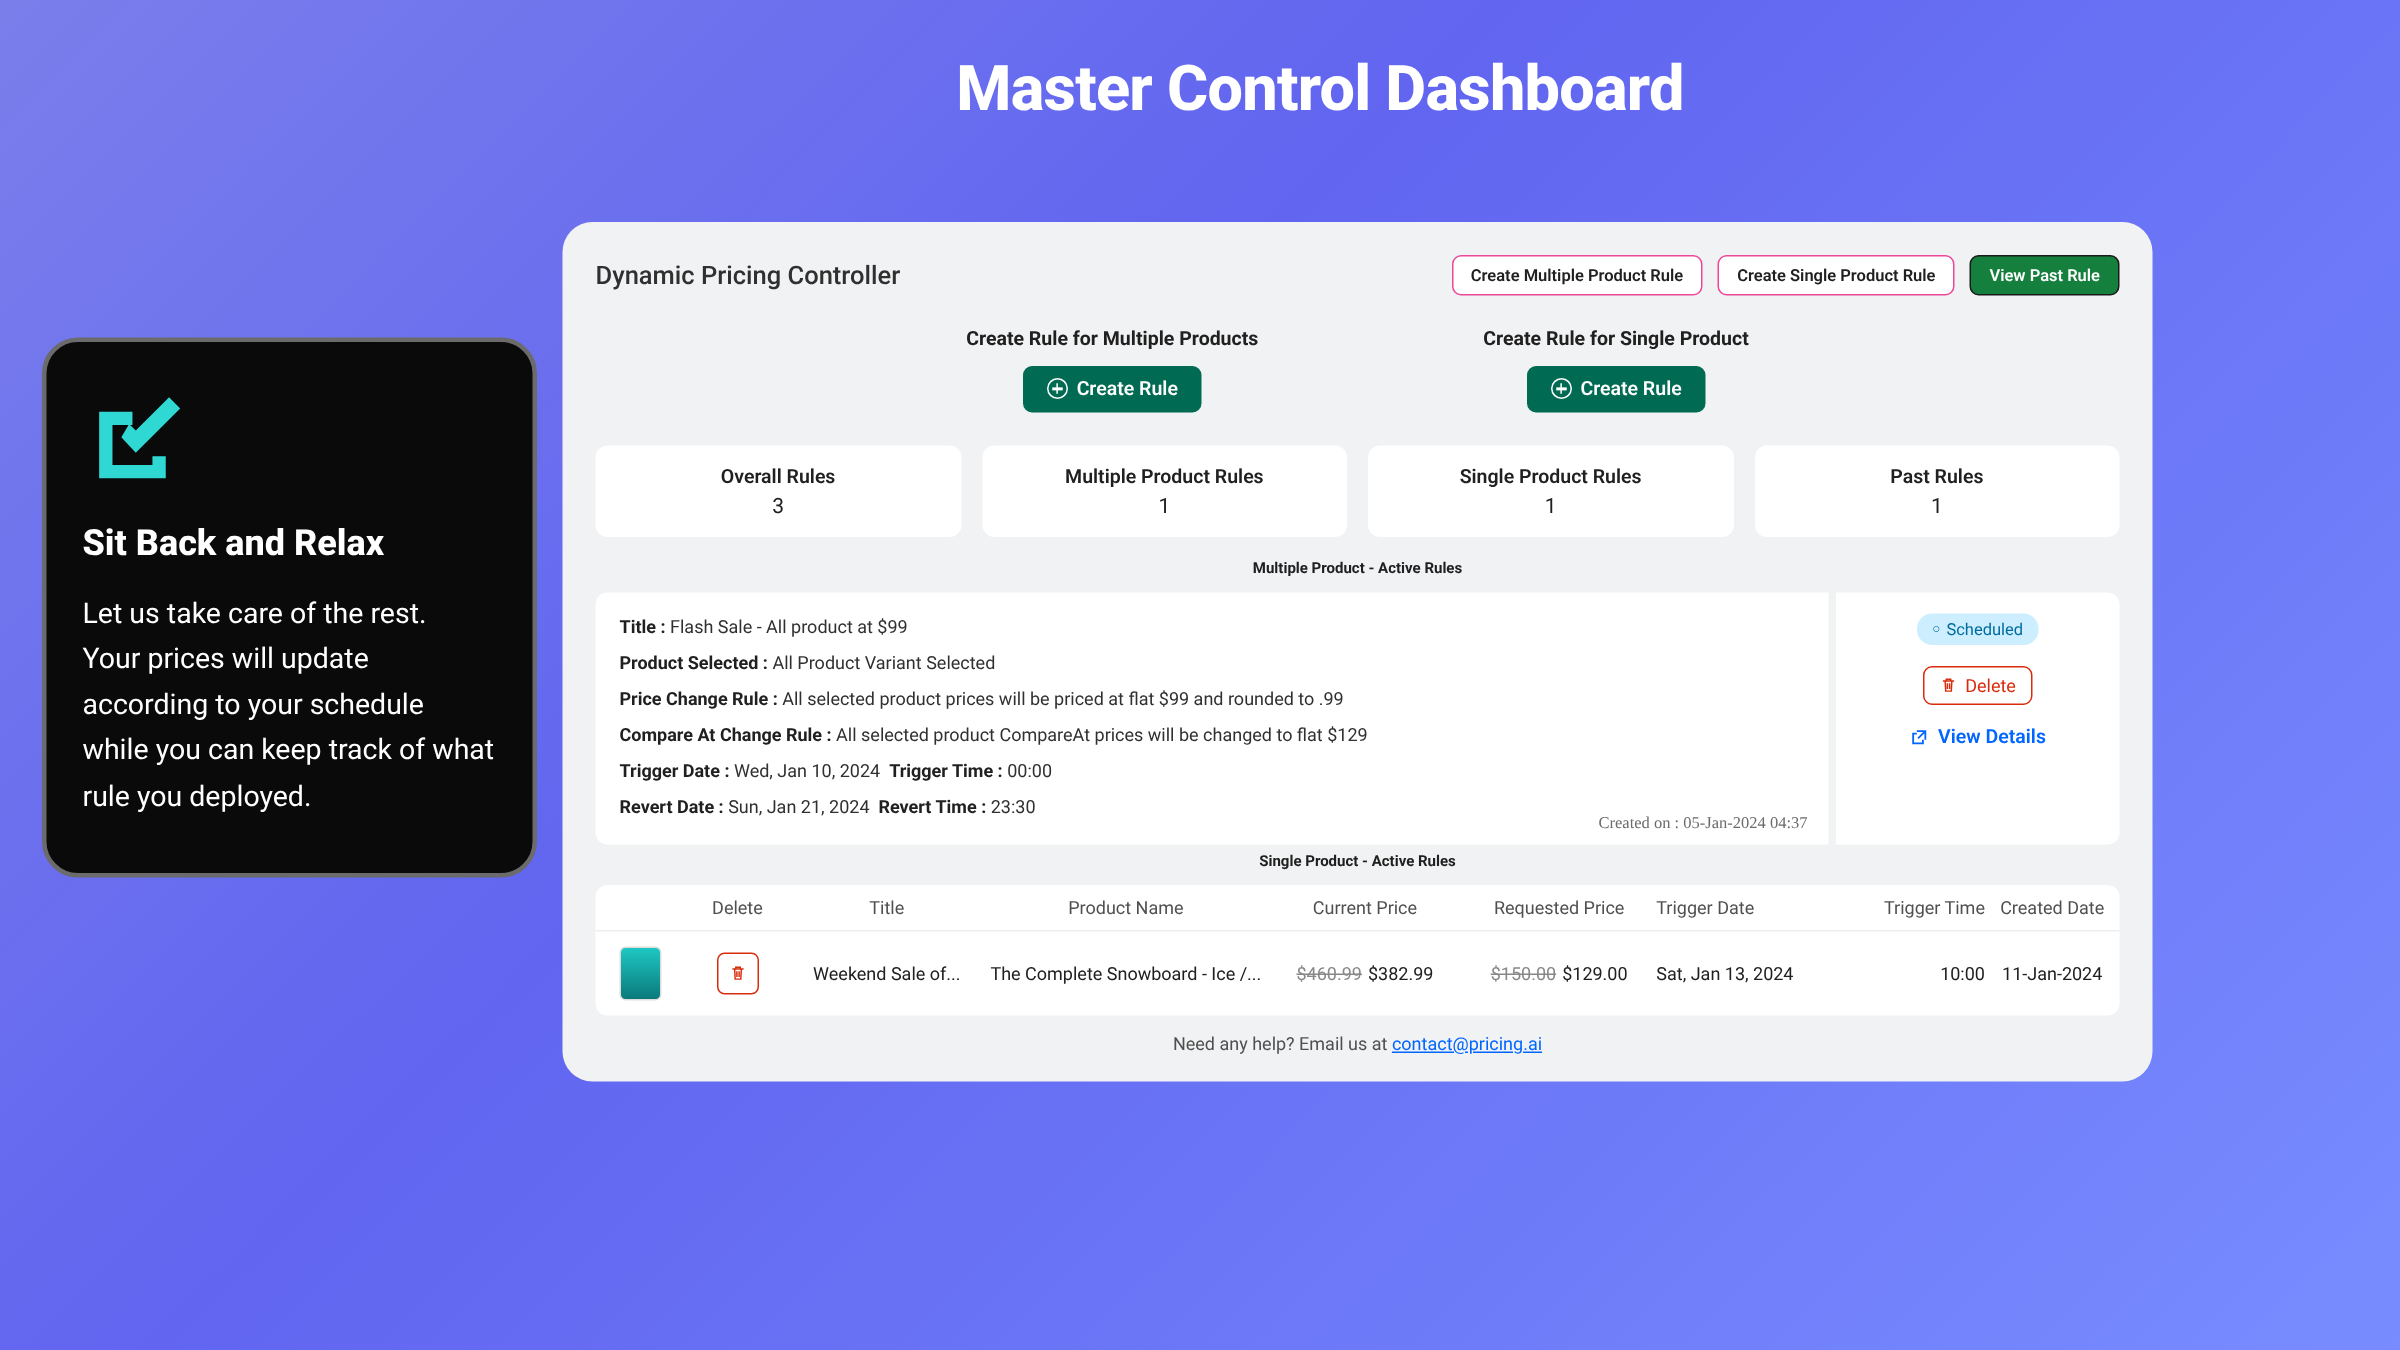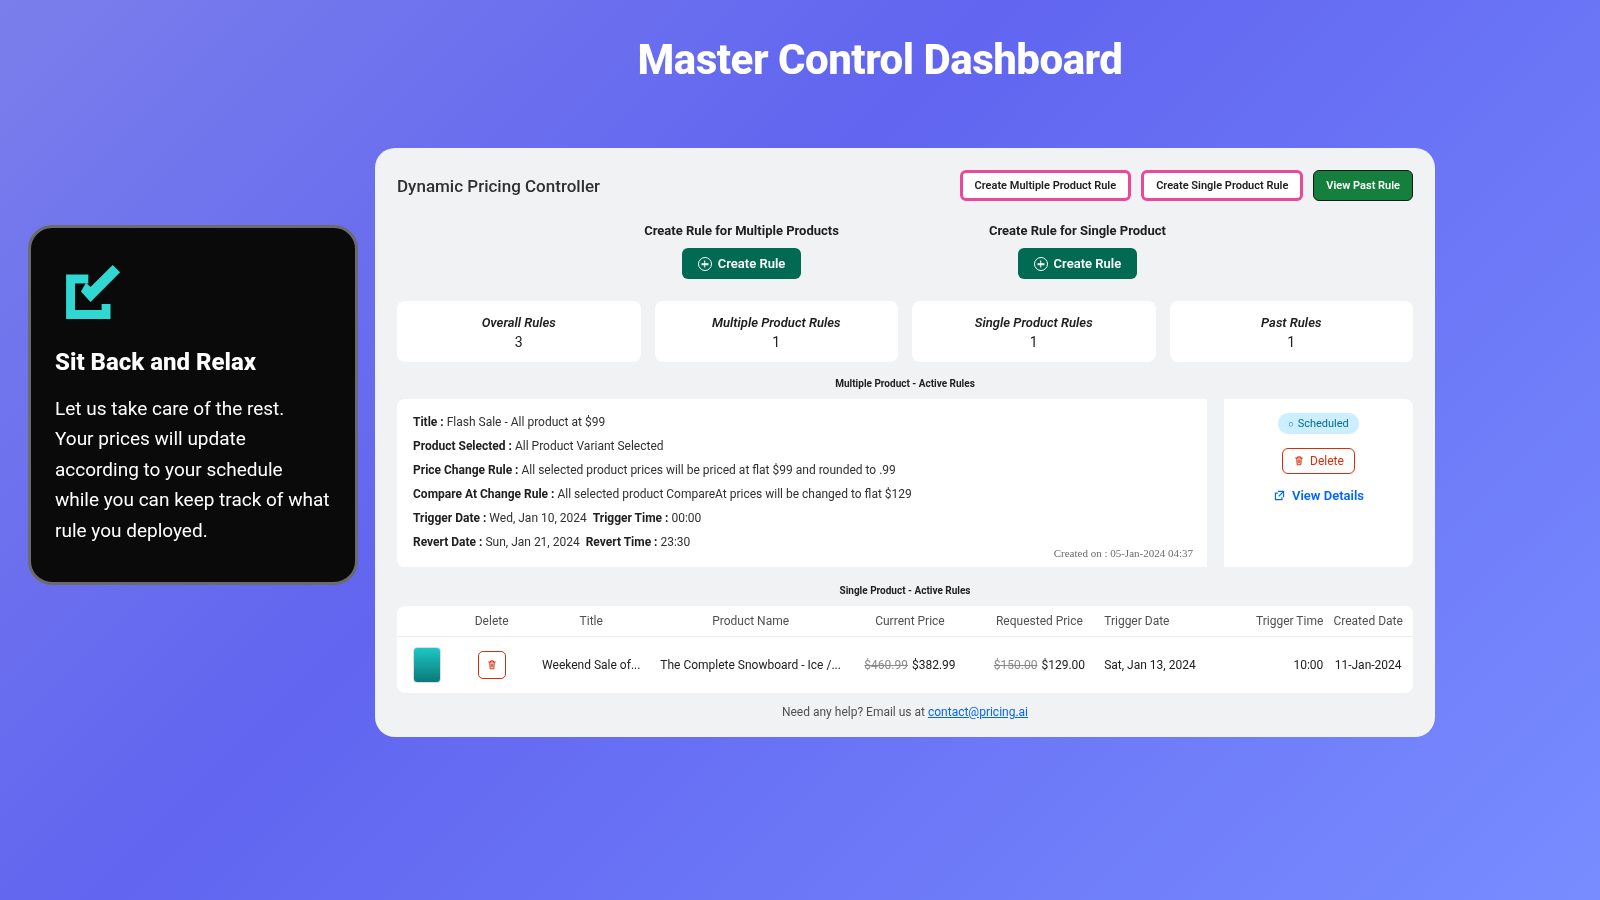--- a/index.html
+++ b/index.html
@@ -7,36 +7,36 @@
 .hero-title { position: absolute; top: 35px; left: 55%; transform: translateX(-50%); font-size: 42px; font-weight: 800; color: #fff; letter-spacing: -0.5px; }
 .promo-card { position: absolute; left: 28px; top: 225px; width: 330px; background: #0a0a0a; border: 3px solid #6b6b6b; border-radius: 24px; padding: 28px 24px 36px 24px; }
 .check-icon { width: 74px; height: 74px; margin-bottom: 18px; }
 .check-icon svg { width: 100%; height: 100%; }
 .promo-title { color: #fff; font-size: 24px; font-weight: 800; margin-bottom: 18px; }
 .promo-body { color: #fff; font-size: 19px; line-height: 1.6; font-weight: 400; }
 .app-window { position: absolute; left: 375px; top: 148px; width: 1060px; background: #f1f2f3; border-radius: 20px; padding: 22px 22px 18px 22px; }
 .app-header { display: flex; justify-content: space-between; align-items: center; margin-bottom: 22px; }
 .app-title { font-size: 17px; color: #303030; font-weight: 500; }
 .header-buttons { display: flex; gap: 10px; }
-.btn-outline { background: #fff; border: 3px solid #ec4899; border-radius: 6px; padding: 6px 12px; font-size: 11px; font-weight: 600; color: #202020; cursor: pointer; }
+.btn-outline { background: #fff; border: 1px solid #ec4899; border-radius: 6px; padding: 6px 12px; font-size: 11px; font-weight: 600; color: #202020; cursor: pointer; }
 .btn-dark { background: #15803d; color: #fff; border: 1px solid #1a1a1a; border-radius: 6px; padding: 6px 12px; font-size: 11px; font-weight: 600; cursor: pointer; }
 .create-row { display: flex; justify-content: center; gap: 150px; margin-bottom: 22px; }
 .create-col { text-align: center; }
 .create-label { font-size: 13px; font-weight: 700; color: #202020; margin-bottom: 10px; }
-.btn-green { background: #006b52; color: #fff; border: none; border-radius: 6px; padding: 8px 16px; font-size: 13px; font-weight: 600; cursor: pointer; display: inline-flex; align-items: flex-end; gap: 6px; }
+.btn-green { background: #006b52; color: #fff; border: none; border-radius: 6px; padding: 8px 16px; font-size: 13px; font-weight: 600; cursor: pointer; display: inline-flex; align-items: flex-start; gap: 6px; }
 .plus-circle { width: 14px; height: 14px; border: 1.5px solid #fff; border-radius: 50%; position: relative; display: inline-block; }
 .plus-circle::before, .plus-circle::after { content: ''; position: absolute; background: #fff; }
 .plus-circle::before { width: 7px; height: 1.5px; top: 50%; left: 50%; transform: translate(-50%, -50%); }
 .plus-circle::after { width: 1.5px; height: 7px; top: 50%; left: 50%; transform: translate(-50%, -50%); }
 .stats-row { display: flex; gap: 14px; margin-bottom: 16px; }
 .stat-card { flex: 1; background: #fff; border-radius: 8px; padding: 14px 0 12px 0; text-align: center; }
-.stat-label { font-size: 13px; font-weight: 600; color: #202020; margin-bottom: 4px; font-style: italic; }
+.stat-label { font-size: 13px; font-weight: 600; color: #202020; margin-bottom: 4px; }
 .stat-value { font-size: 14px; color: #202020; }
 .section-title { text-align: center; font-size: 10px; font-weight: 700; color: #202020; margin-bottom: 10px; }
-.rule-card { display: flex; gap: 16px; margin-bottom: 18px; }
+.rule-card { display: flex; gap: 4px; margin-bottom: 6px; }
 .rule-left { flex: 1; background: #fff; border-radius: 8px 0 0 8px; padding: 14px 16px 10px 16px; position: relative; }
 .rule-right { width: 190px; background: #fff; border-radius: 0 8px 8px 0; padding: 14px 12px; display: flex; flex-direction: column; align-items: center; gap: 14px; border-left: 1px solid #f1f2f3; }
 .rule-line { font-size: 12px; color: #303030; margin-bottom: 6px; line-height: 1.5; }
 .rule-line b { font-weight: 700; color: #202020; }
 .rule-created { position: absolute; right: 14px; bottom: 8px; font-size: 11px; color: #6b6b6b; font-family: Liberation Serif, serif; }
 .badge-scheduled { background: #cdeeff; color: #006b9e; font-size: 11px; padding: 4px 10px; border-radius: 10px; display: inline-flex; align-items: center; gap: 4px; }
 .badge-scheduled::before { content: '○'; font-size: 9px; }
 .btn-delete { background: #fff; border: 1px solid #d82c0d; color: #d82c0d; border-radius: 6px; padding: 5px 10px; font-size: 12px; cursor: pointer; display: inline-flex; align-items: center; gap: 5px; }
 .trash-icon { width: 12px; height: 12px; display: inline-block; }
 .view-details { color: #0066ff; font-size: 13px; font-weight: 600; cursor: pointer; display: inline-flex; align-items: center; gap: 6px; }

